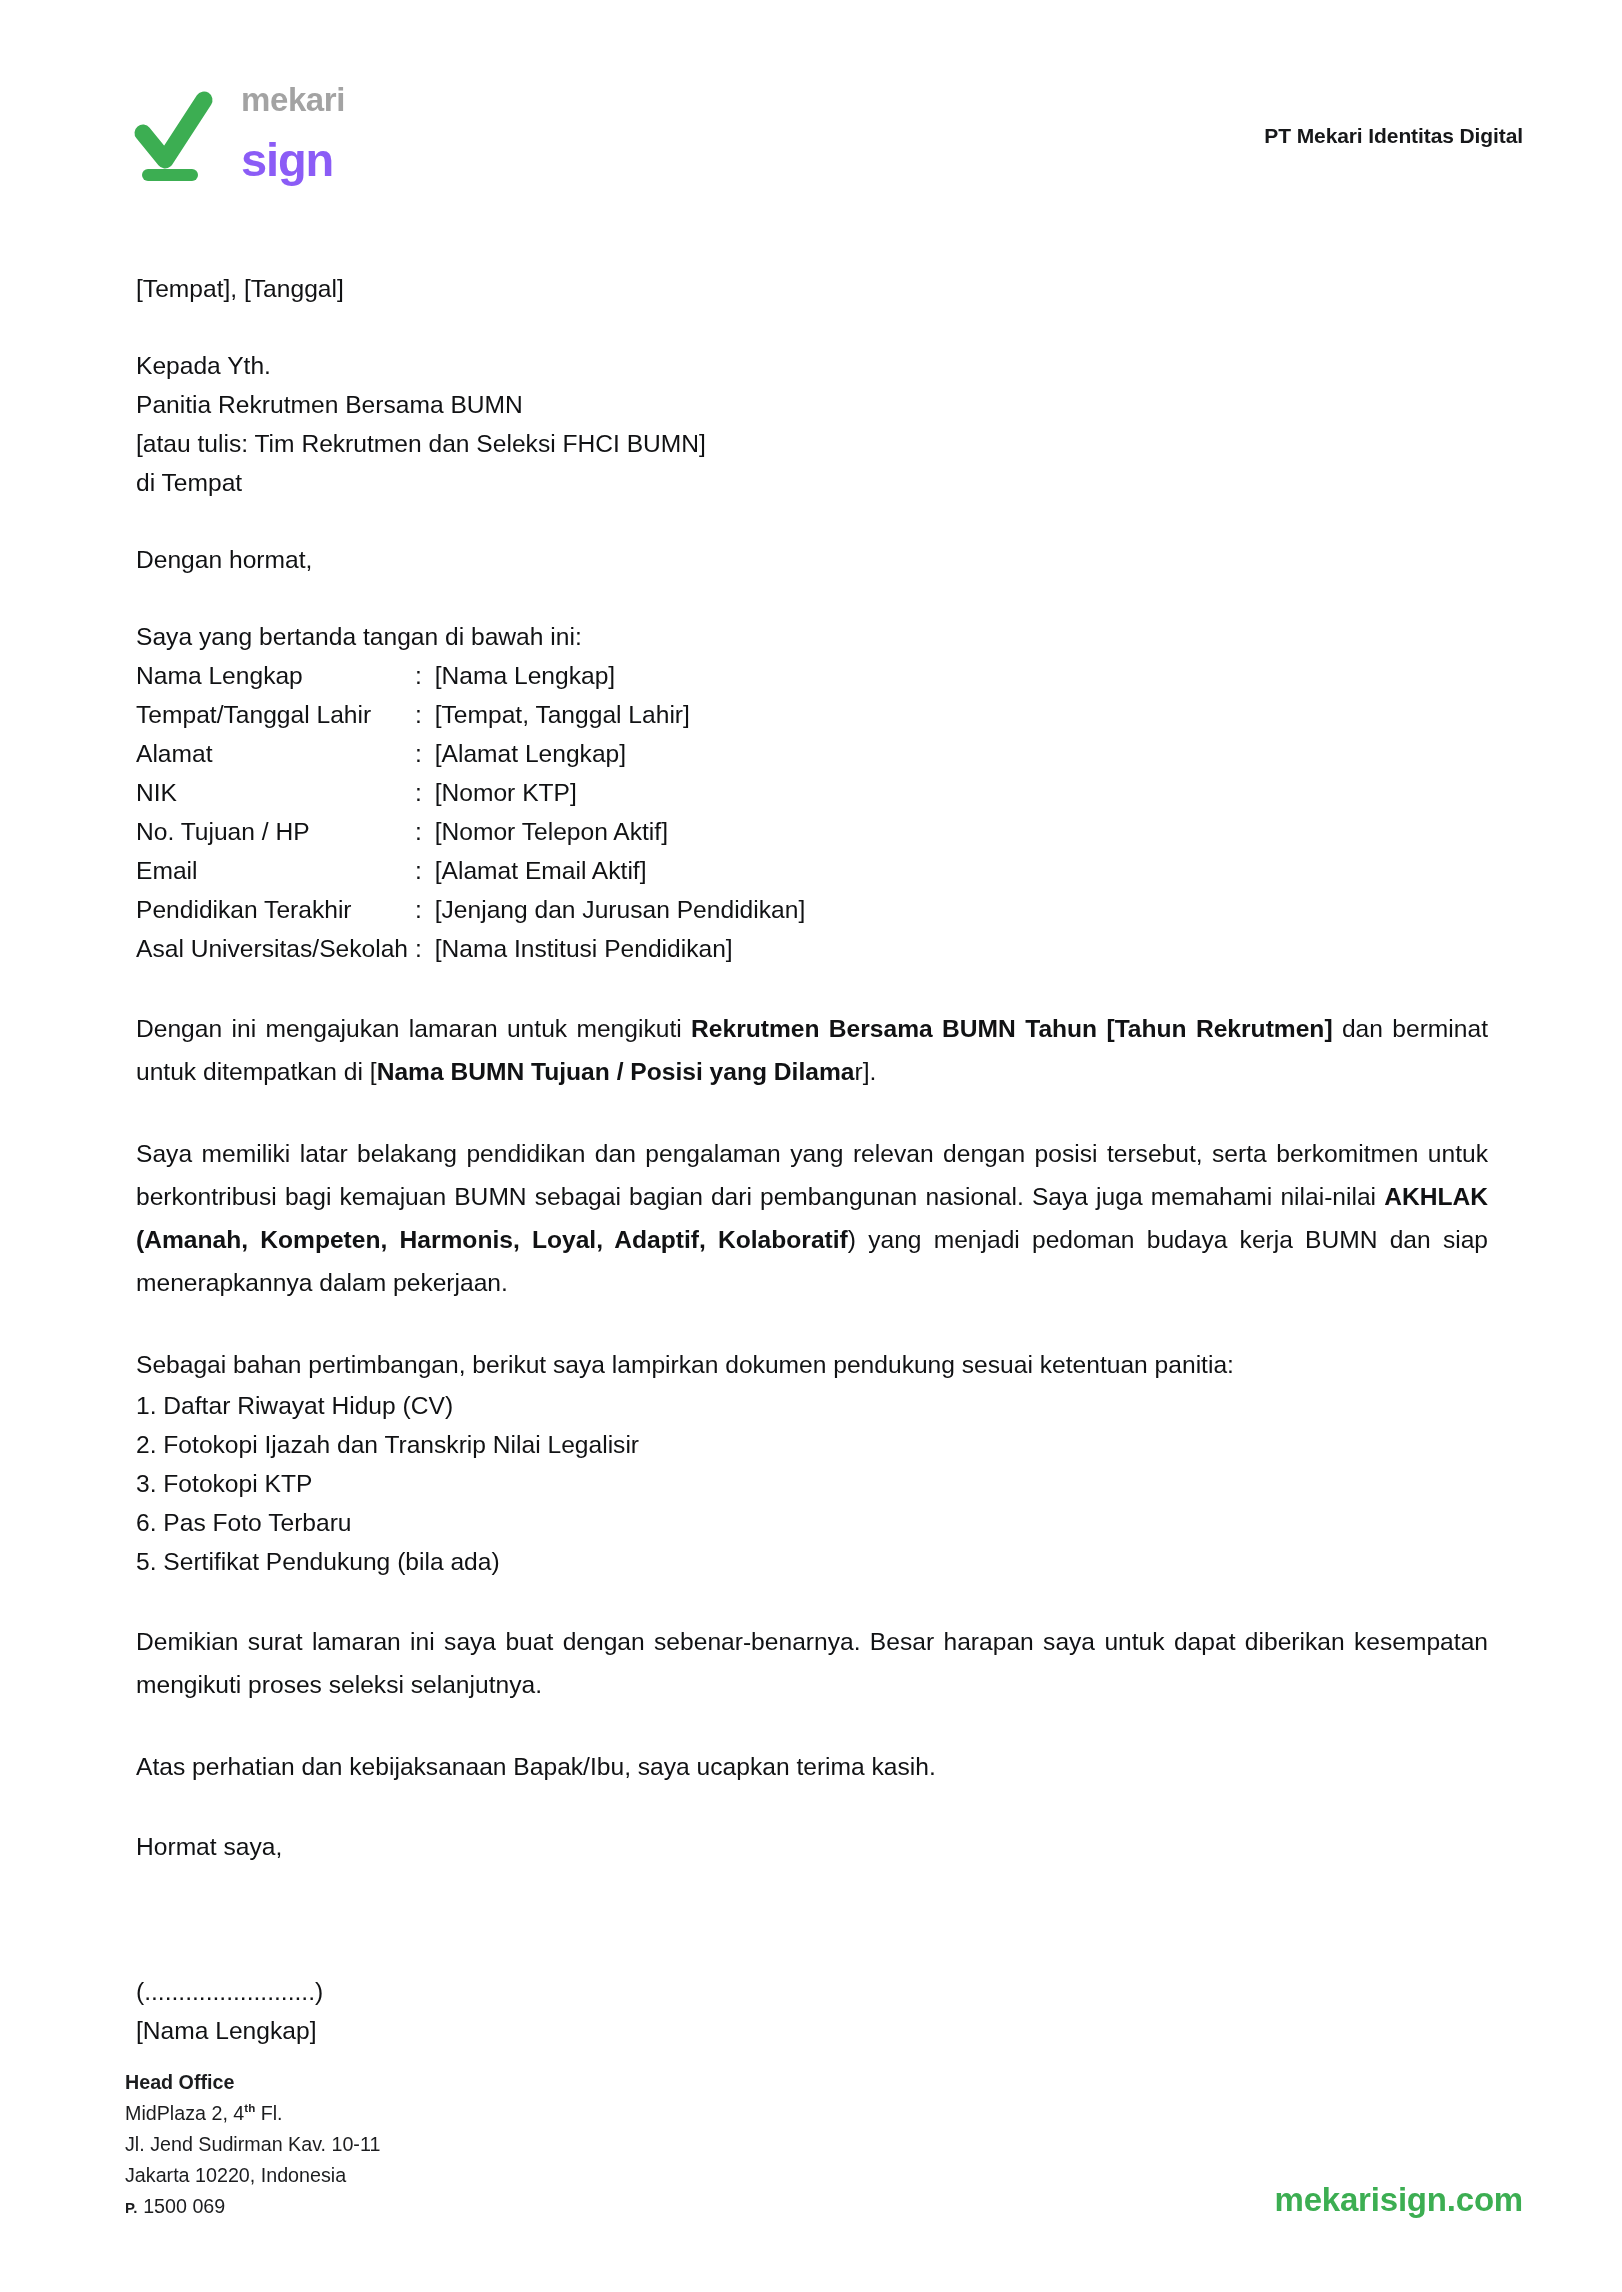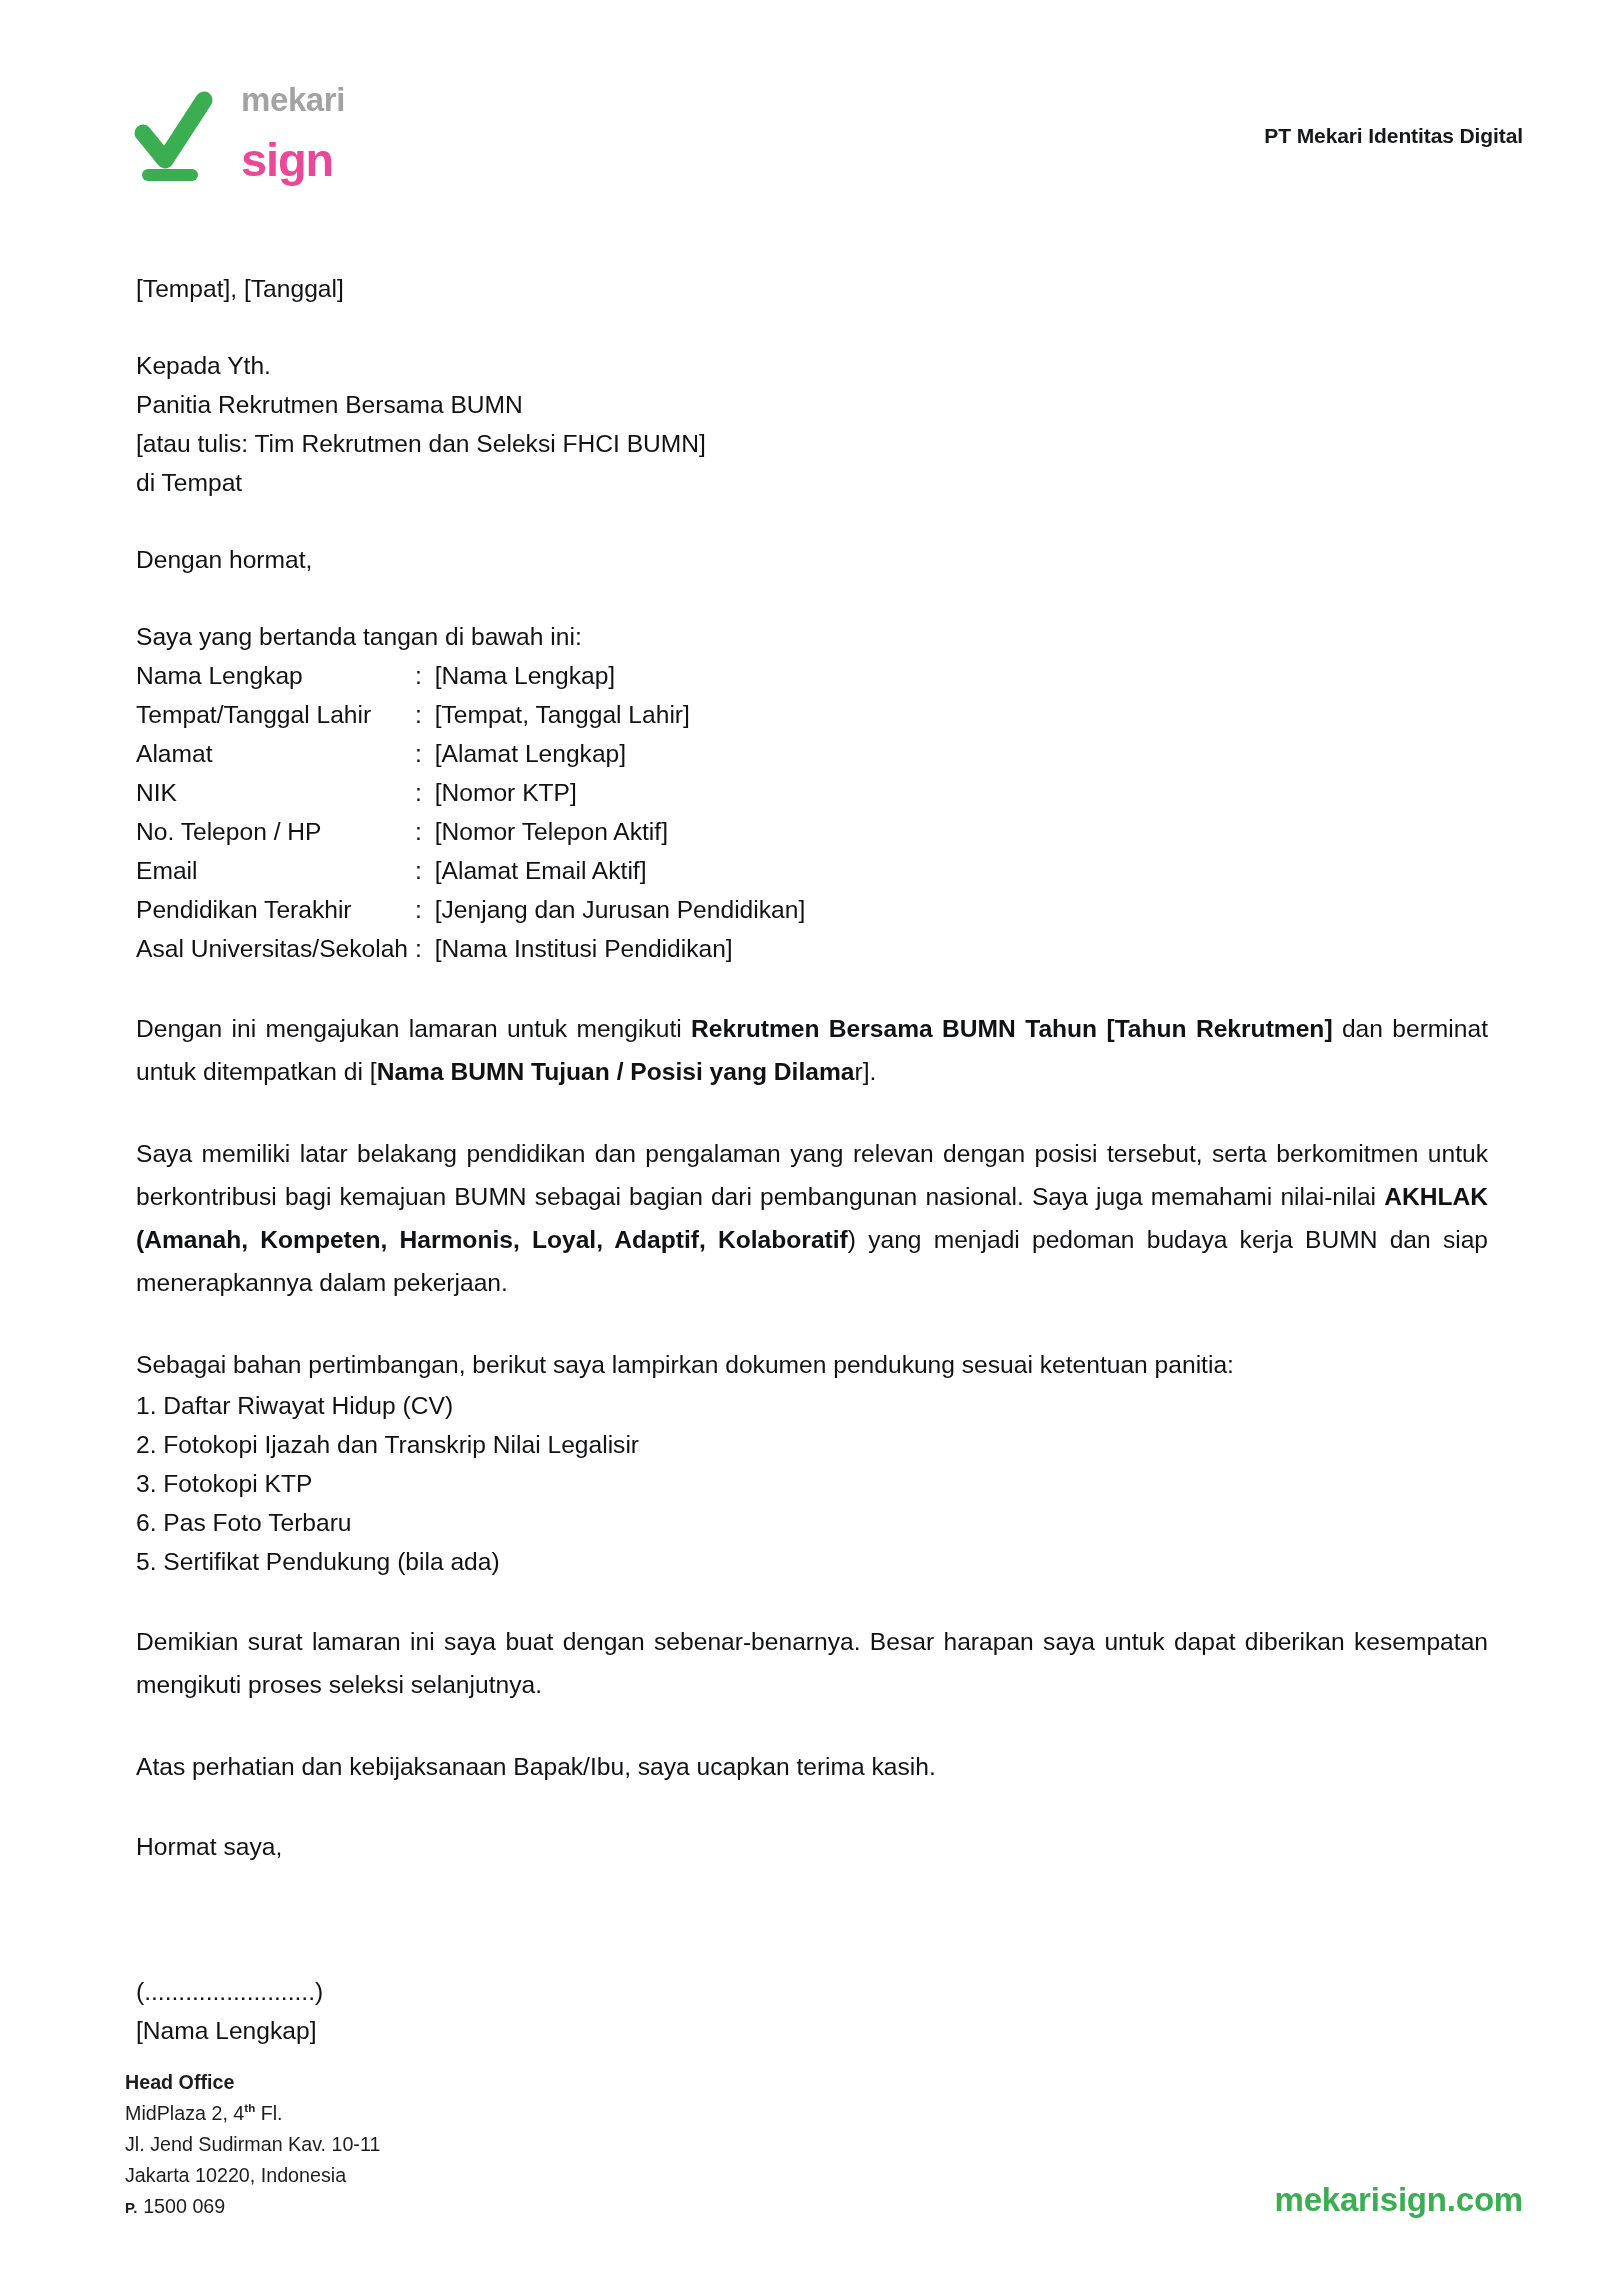--- a/index.html
+++ b/index.html
@@ -59,21 +59,21 @@
   }
   .brand-top {
     font-size: 33px;
     color: #a3a3a3;
     font-weight: 600;
     letter-spacing: -0.4px;
     line-height: 1.05;
   }
   .brand-bottom {
     font-size: 47px;
-    color: #ec4899;
+    color: #8b5cf6;
     font-weight: 700;
     letter-spacing: -1.1px;
     line-height: 1.02;
     margin-top: 18px;
   }
 
   .company-name {
     font-size: 21px;
     font-weight: 700;
     color: #17181a;
@@ -233,21 +233,21 @@
           <td class="label">Alamat</td>
           <td class="colon">:</td>
           <td class="value">[Alamat Lengkap]</td>
         </tr>
         <tr>
           <td class="label">NIK</td>
           <td class="colon">:</td>
           <td class="value">[Nomor KTP]</td>
         </tr>
         <tr>
-          <td class="label">No. Telepon / HP</td>
+          <td class="label">No. Tujuan / HP</td>
           <td class="colon">:</td>
           <td class="value">[Nomor Telepon Aktif]</td>
         </tr>
         <tr>
           <td class="label">Email</td>
           <td class="colon">:</td>
           <td class="value">[Alamat Email Aktif]</td>
         </tr>
         <tr>
           <td class="label">Pendidikan Terakhir</td>

